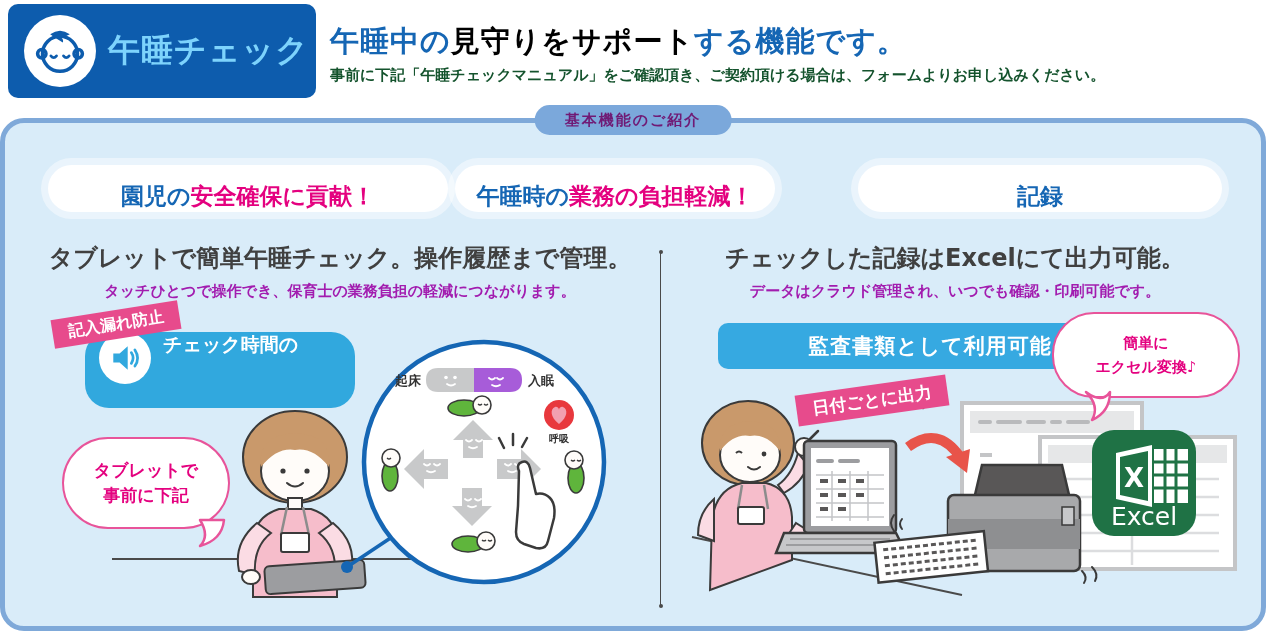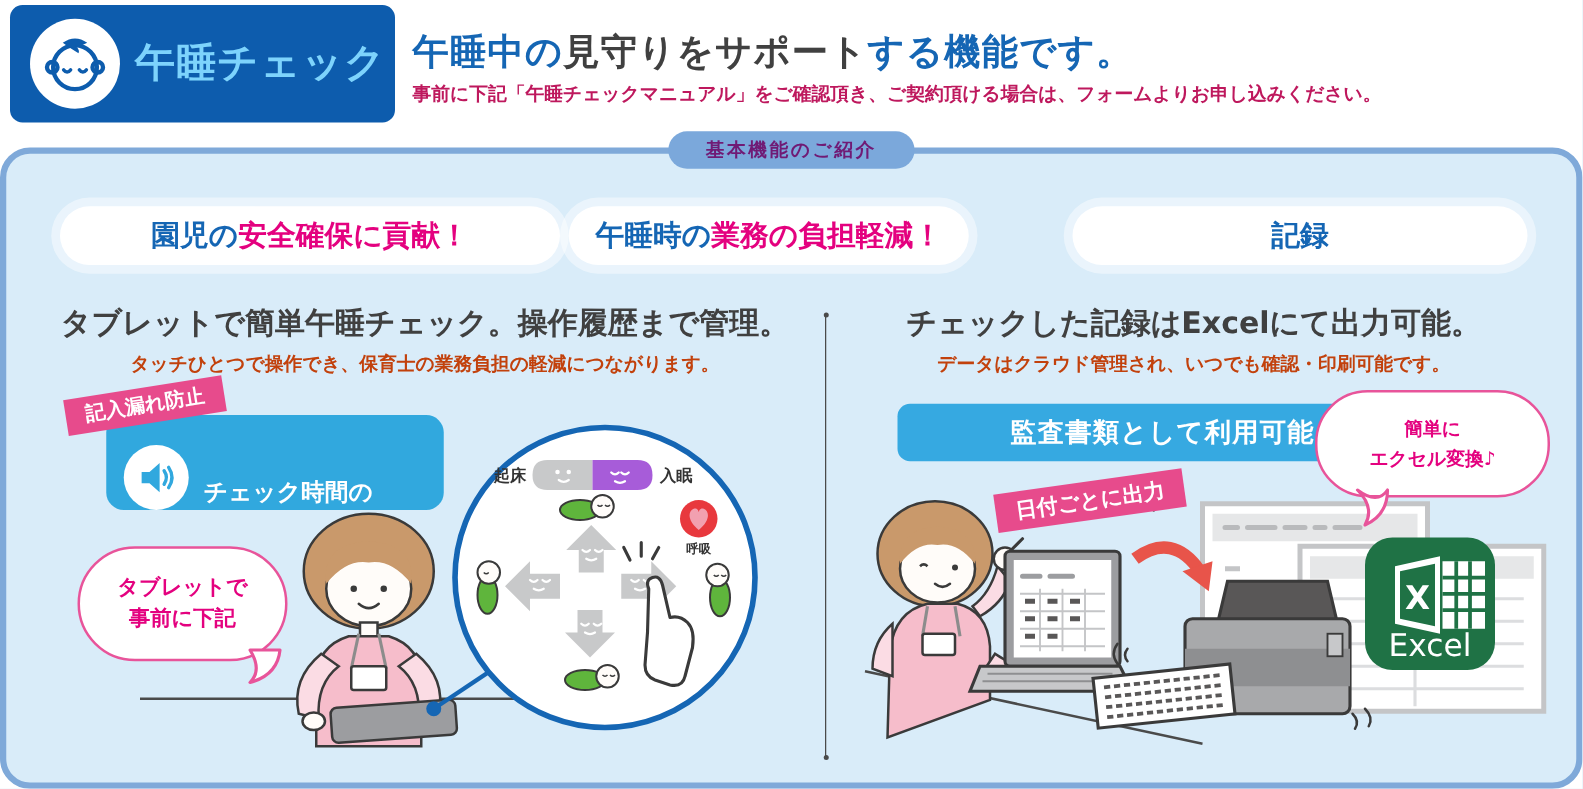--- a/index.html
+++ b/index.html
@@ -12,59 +12,59 @@
 
   
   .hdr-box{
     left:8px;top:4px;width:308px;height:94px;background:#0d5cad;border-radius:10px;
     display:flex;align-items:center;gap:12px;padding-left:16px;box-sizing:border-box;
   }
   .hdr-circle{width:72px;height:72px;background:#fff;border-radius:50%;
     display:flex;align-items:center;justify-content:center;flex:0 0 auto;}
   .hdr-name{color:#7dd3fc;font-size:32px;font-weight:bold;letter-spacing:1px;}
   .main-title{left:330px;top:22px;font-size:29px;font-weight:800;color:#1566b4;letter-spacing:1px;}
-  .main-title .hl{color:#404040;}
-  .sub-title{left:330px;top:66px;font-size:15px;font-weight:bold;color:#be185d;}
+  .main-title .hl{color:#000000;}
+  .sub-title{left:330px;top:66px;font-size:15px;font-weight:bold;color:#14532d;}
 
   
   .section-badge{
     left:633px;top:105px;transform:translateX(-50%);height:30px;line-height:30px;
     padding:0 30px;background:#7ba8db;border-radius:16px;color:#701a75;
     font-size:15px;font-weight:bold;z-index:5;letter-spacing:2px;
   }
 
   
   .panel{
     left:0;top:118px;width:1266px;height:513px;background:#d9ecf9;
     border:5px solid #7fa9d9;border-radius:24px;box-sizing:border-box;
   }
 
   
   .pill{
     top:165px;height:47px;background:#fff;border-radius:26px;
-    display:flex;align-items:center;justify-content:center;
+    display:flex;align-items:flex-end;justify-content:center;
     font-size:23px;font-weight:bold;box-shadow:0 0 0 7px rgba(255,255,255,0.45);
     white-space:nowrap;
   }
   .pill .blue{color:#1566b4;}
   .pill .pink{color:#e4017f;}
 
   .col-head{font-size:24px;font-weight:800;color:#404040;text-align:center;white-space:nowrap;}
-  .col-sub{font-size:15px;font-weight:bold;color:#c2410c;text-align:center;white-space:nowrap;}
+  .col-sub{font-size:15px;font-weight:bold;color:#a21caf;text-align:center;white-space:nowrap;}
 
   
   .ribbon{
     background:#e74b8c;color:#fff;font-weight:bold;font-size:16px;
     padding:4px 16px;z-index:6;white-space:nowrap;
   }
 
   
   .notify-box{
-    left:85px;top:332px;width:270px;height:76px;background:#31a8de;border-radius:14px;
-    display:flex;align-items:flex-end;gap:12px;padding-left:14px;box-sizing:border-box;z-index:4;
+    left:85px;top:332px;width:270px;height:76px;background:#31a8de;border-radius:24px;
+    display:flex;align-items:flex-start;gap:12px;padding-left:14px;box-sizing:border-box;z-index:4;
   }
   .notify-circle{width:52px;height:52px;border-radius:50%;background:#fff;
     display:flex;align-items:center;justify-content:center;flex:0 0 auto;}
   .notify-text{color:#fff;font-size:19px;font-weight:bold;line-height:1.35;}
 
   
   .audit-badge{
     left:718px;top:323px;width:336px;height:46px;background:#36a9e1;border-radius:10px;
     color:#fff;font-size:21px;font-weight:bold;display:flex;align-items:center;justify-content:center;
     letter-spacing:1px;

